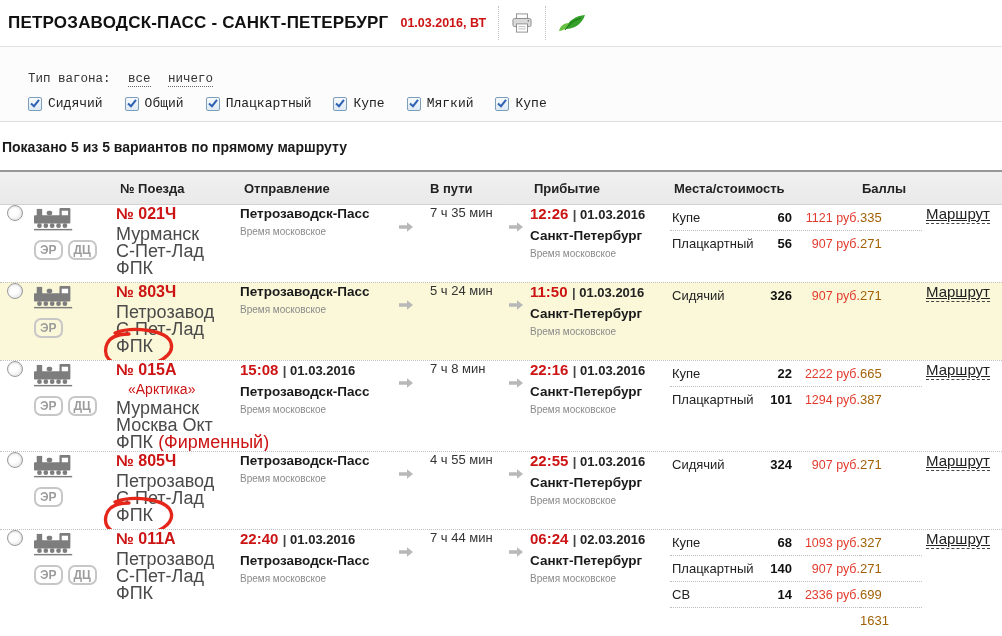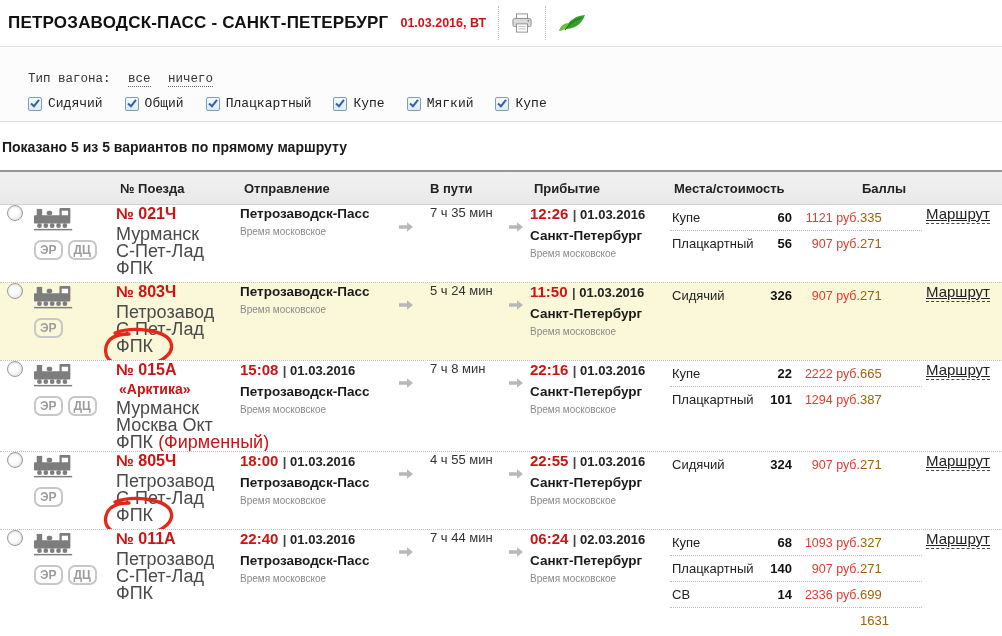--- a/index.html
+++ b/index.html
@@ -45,21 +45,21 @@
   .c-radio{padding-left:7px;}
   .radio{width:14px;height:14px;border:1px solid #9b9b9b;border-radius:50%;display:inline-block;
          background:radial-gradient(circle at 35% 30%,#ffffff 40%,#dcdcdc);box-shadow:inset 0 1px 2px rgba(0,0,0,.15);cursor:pointer;}
 
   .c-icon{padding-left:4px;}
   .badges{display:flex;gap:5px;margin-top:5px;}
   .badge{font-size:12px;font-weight:bold;color:#9c9c9c;border:2px solid #c7c7c7;border-radius:7px;
          padding:1px 4px;line-height:14px;background:transparent;}
 
   .train-no{font-size:16px;font-weight:bold;color:#cc1414;margin-bottom:3px;white-space:nowrap;}
-  .train-name{font-size:14px;font-weight:bold;color:#cc1414;margin:-1px 3px 3px;}
+  .train-name{font-size:14px;font-weight:normal;color:#cc1414;margin:-1px 12px 3px;}
   .train-meta{font-size:18px;color:#4a4a4a;line-height:17px;white-space:nowrap;}
   .carrier-wrap{position:relative;display:inline-block;}
   .circle-annot{position:absolute;left:-17px;top:-13px;width:80px;height:46px;overflow:visible;pointer-events:none;}
   .carrier-note{color:#cc1414;}
 
   .dt-line{white-space:nowrap;margin-bottom:4px;}
   .t-time{font-size:15px;font-weight:bold;color:#cc1414;}
   .t-date{font-size:13px;font-weight:bold;color:#222;}
   .t-date::before{content:"| ";color:#444;font-weight:bold;}
   .station{font-size:13.5px;font-weight:bold;color:#1a1a1a;line-height:18px;white-space:nowrap;}
@@ -377,21 +377,20 @@
           </div></div>
         <div class="c-train">
           <div class="train-no">№ 805Ч</div>
           <div class="train-meta">Петрозавод</div>
           <div class="train-meta">С-Пет-Лад</div>
           <div class="train-meta"><span class="carrier-wrap"><span>ФПК</span><svg class="circle-annot" viewBox="0 0 80 46">
                 <path d="M16 8 C34 1 68 5 72 18 C76 30 58 41 36 42 C16 43 4 34 7 22 C9 13 18 9 30 9" fill="none" stroke="#e5271b" stroke-width="3.3" stroke-linecap="round"></path>
               </svg></span></div>
         </div>
         <div class="c-dep">
-          <div class="dt-line"><span class="t-time">18:00</span> <span class="t-date">01.03.2016</span></div>
           <div class="station">Петрозаводск-Пасс</div>
           <div class="tz">Время московское</div>
         </div>
         <div class="c-arrow"><svg width="16" height="12" viewBox="0 0 16 12">
             <path d="M1 4.3h8V1.2L15 6l-6 4.8V7.7H1z" fill="#b8b8b8"></path>
           </svg></div>
         <div class="c-dur">4 ч 55 мин</div>
         <div class="c-arrow"><svg width="16" height="12" viewBox="0 0 16 12">
             <path d="M1 4.3h8V1.2L15 6l-6 4.8V7.7H1z" fill="#b8b8b8"></path>
           </svg></div>

